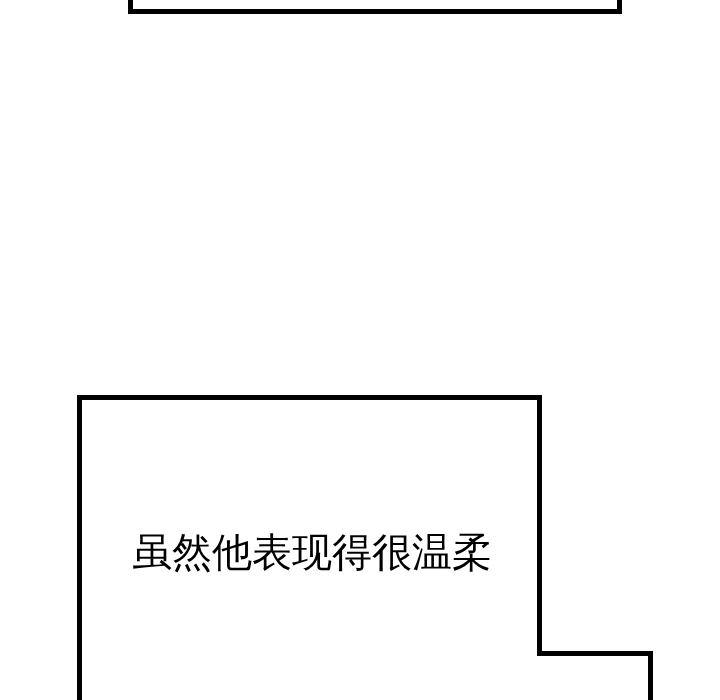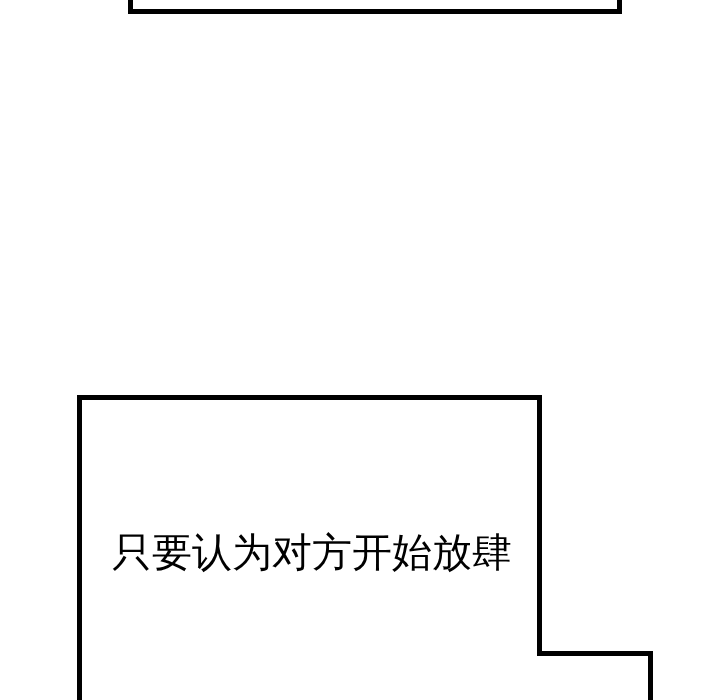--- a/index.html
+++ b/index.html
@@ -65,17 +65,17 @@
   </div>
 
   <div class="panel-main">
     <div class="seg mp-top"></div>
     <div class="seg mp-left"></div>
     <div class="seg mp-right"></div>
     <div class="seg mp-step-h"></div>
     <div class="seg mp-step-v"></div>
 
     <div class="caption">
-      <span class="line">只要认为对方开始放肆</span>
+      <span class="line">虽然他表现得很温柔</span>
     </div>
   </div>
 
 </div>
 
 </body></html>

